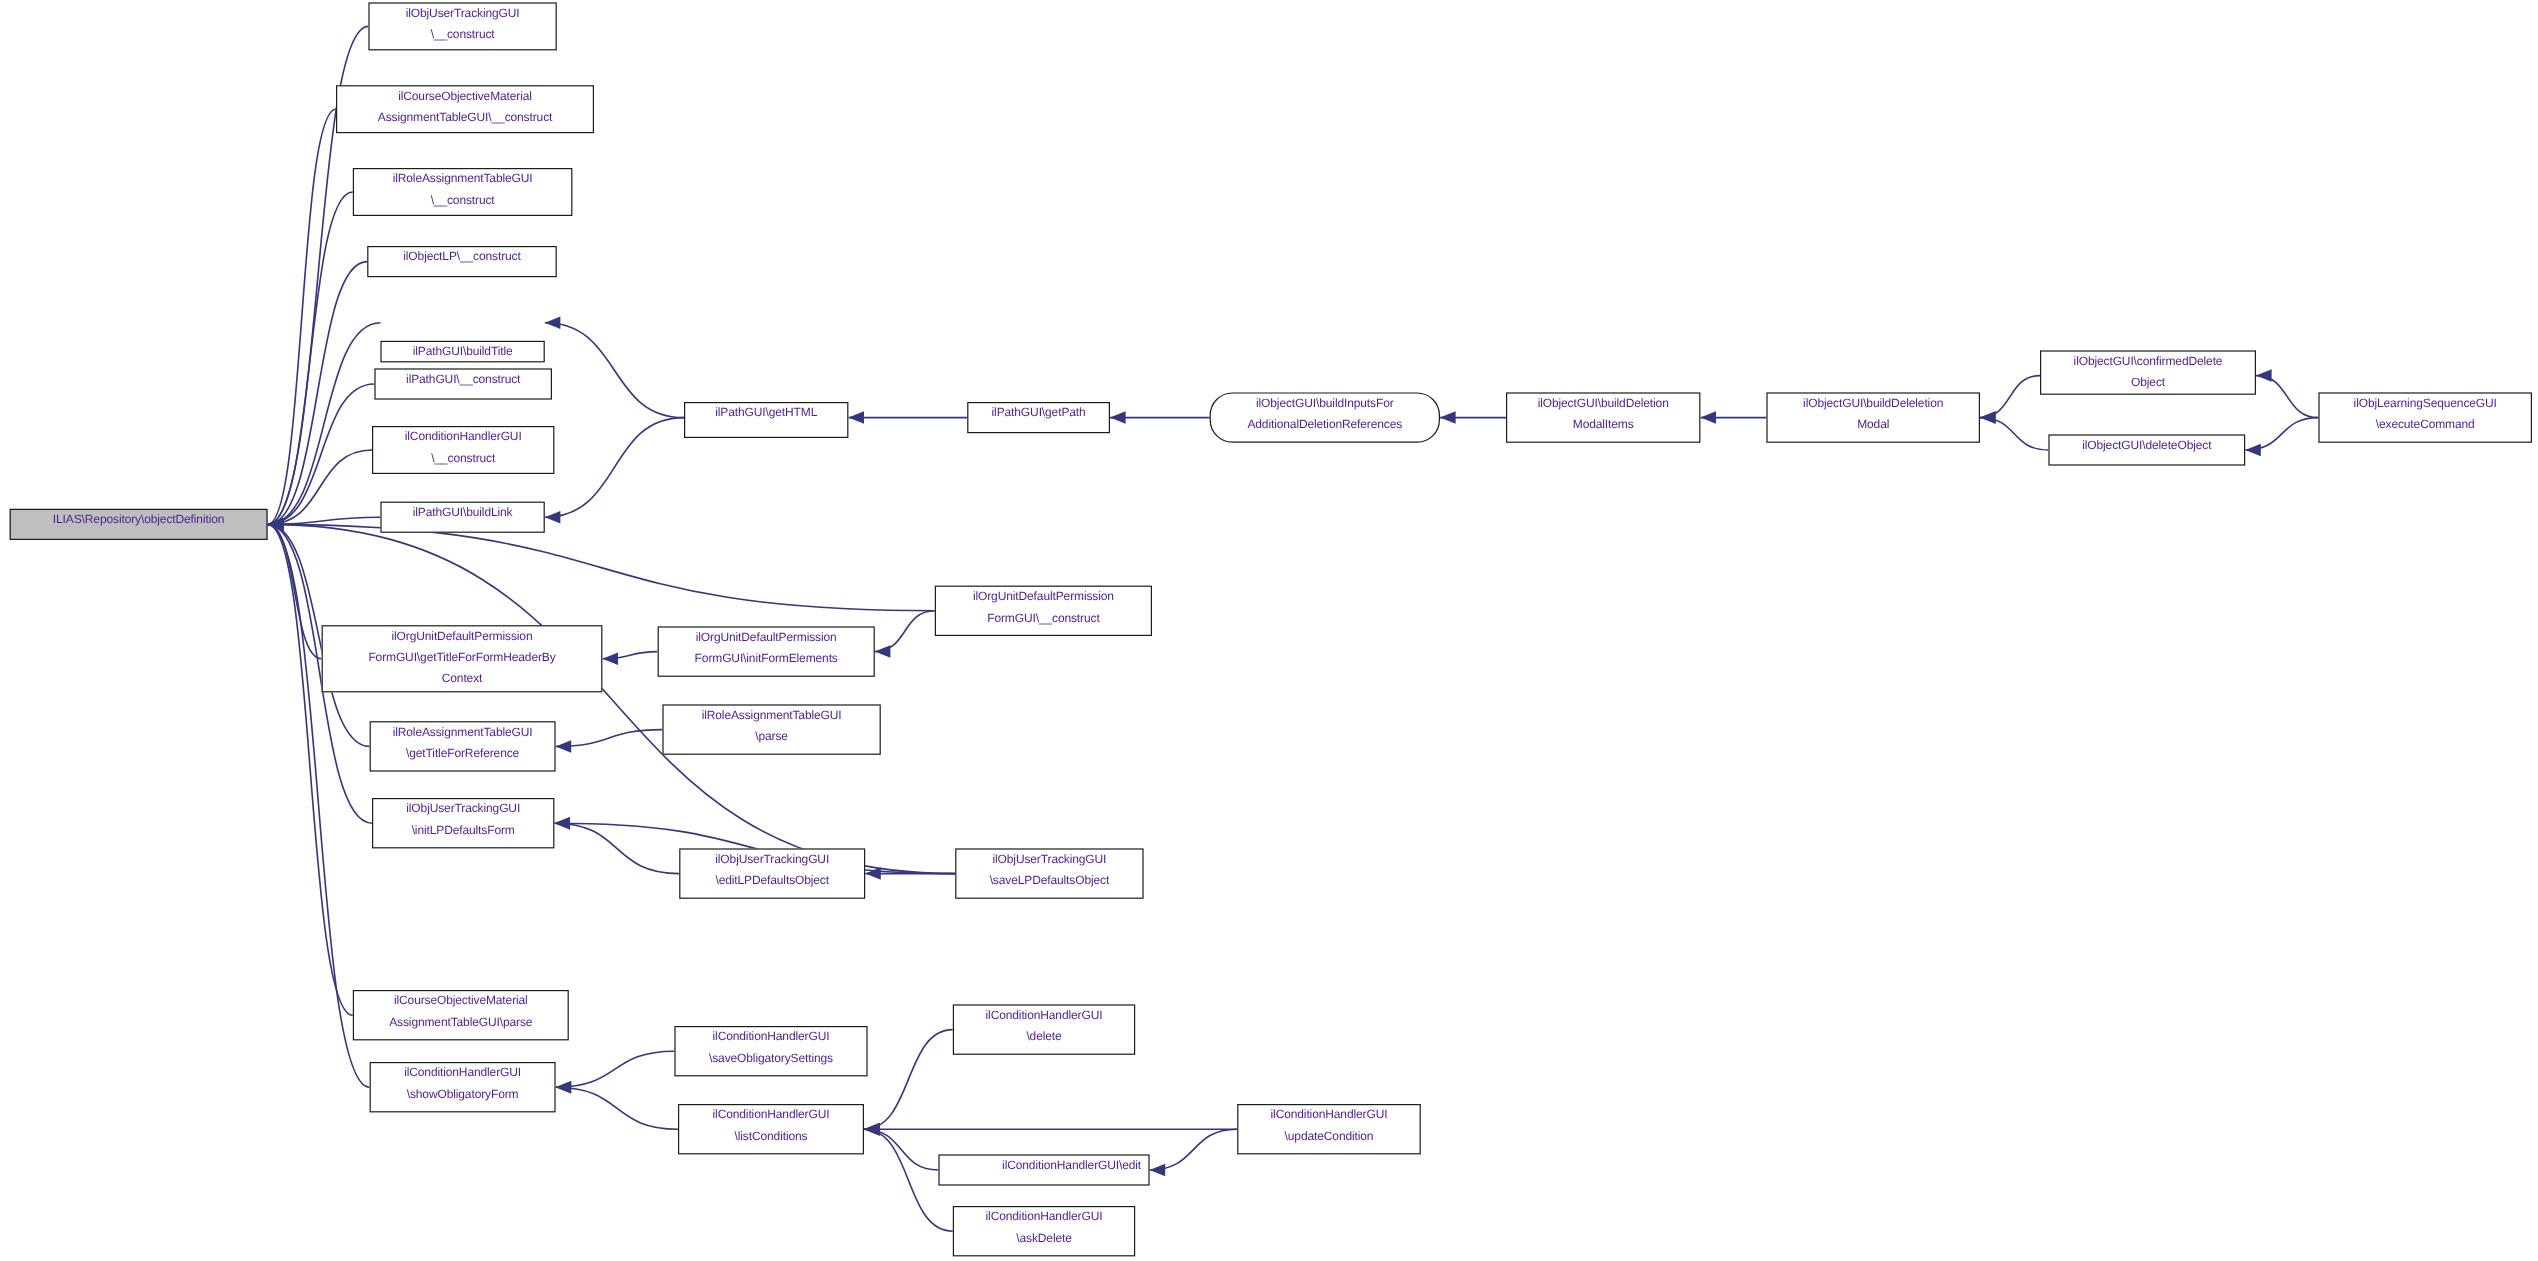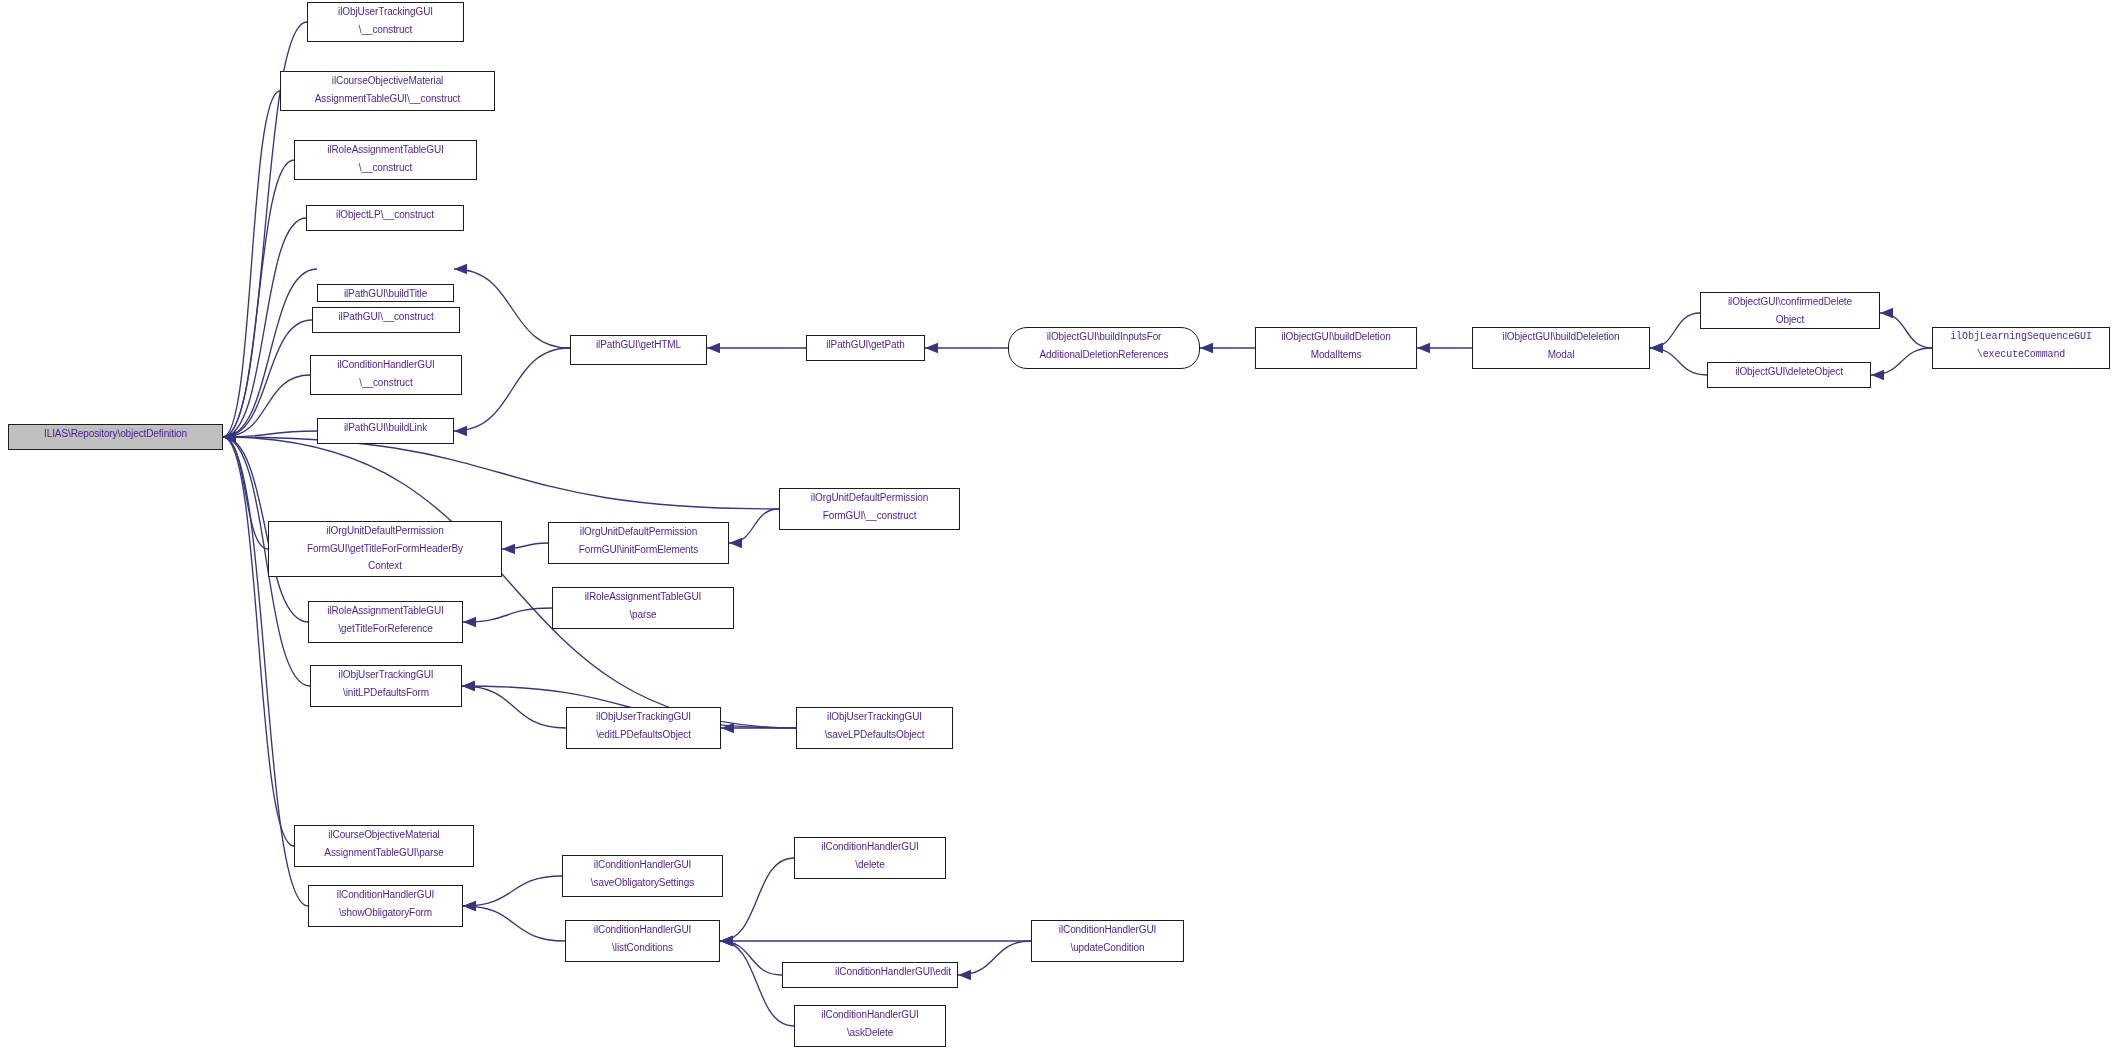--- a/index.html
+++ b/index.html
@@ -151,21 +151,21 @@
       <div class="node" style="left: 806px; top: 335px; width: 119px; height: 26px;"><span>ilPathGUI\getPath</span></div>
       <div class="node" style="left: 1008px; top: 327px; width: 192px; height: 42px; border-radius: 19px;"><span>ilObjectGUI\buildInputsFor
 AdditionalDeletionReferences</span></div>
       <div class="node" style="left: 1255px; top: 327px; width: 162px; height: 42px;"><span>ilObjectGUI\buildDeletion
 ModalItems</span></div>
       <div class="node" style="left: 1472px; top: 327px; width: 178px; height: 42px;"><span>ilObjectGUI\buildDeleletion
 Modal</span></div>
       <div class="node" style="left: 1700px; top: 292px; width: 180px; height: 37px;"><span>ilObjectGUI\confirmedDelete
 Object</span></div>
       <div class="node" style="left: 1707px; top: 362px; width: 164px; height: 26px;"><span>ilObjectGUI\deleteObject</span></div>
-      <div class="node" style="left: 1932px; top: 327px; width: 178px; height: 42px; font-family: Liberation Mono, monospace;"><span>ilObjLearningSequenceGUI
+      <div class="node" style="left: 1932px; top: 327px; width: 178px; height: 42px;"><span>ilObjLearningSequenceGUI
 \executeCommand</span></div>
       <div class="node" style="left: 779px; top: 488px; width: 181px; height: 42px;"><span>ilOrgUnitDefaultPermission
 FormGUI\__construct</span></div>
       <div class="node" style="left: 548px; top: 522px; width: 181px; height: 42px;"><span>ilOrgUnitDefaultPermission
 FormGUI\initFormElements</span></div>
       <div class="node" style="left: 268px; top: 521px; width: 234px; height: 56px;"><span>ilOrgUnitDefaultPermission
 FormGUI\getTitleForFormHeaderBy
 Context</span></div>
       <div class="node" style="left: 308px; top: 601px; width: 155px; height: 42px;"><span>ilRoleAssignmentTableGUI
 \getTitleForReference</span></div>

